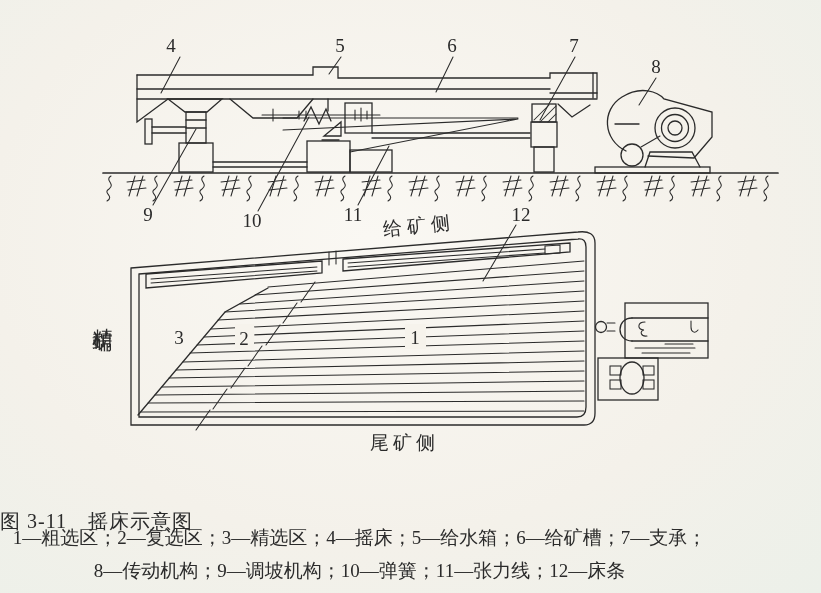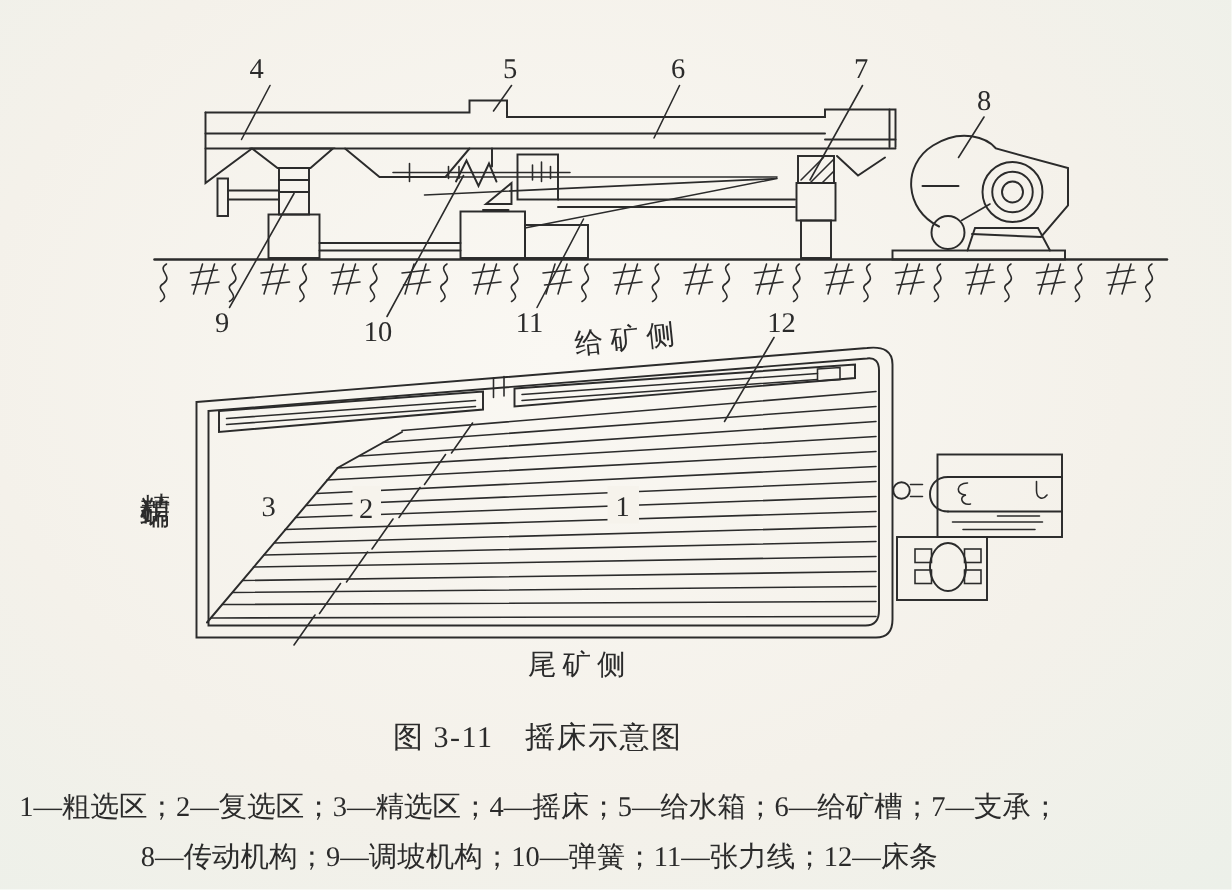--- a/index.html
+++ b/index.html
@@ -4,27 +4,27 @@
 <style>
   html,body{margin:0;padding:0;}
   #page{
     position:relative;width:821px;height:593px;overflow:hidden;
     background:radial-gradient(ellipse at 45% 40%, #faf8f3 0%, #f4f1ea 60%, #ecf0e9 100%);
     font-family:"Liberation Serif","DejaVu Serif",serif;color:#2b2b2b;
   }
   #fig-svg{position:absolute;left:0;top:0;}
   .cjk{position:absolute;color:#2b2b2b;}
   .feed-side{left:383px;top:213px;font-size:19px;letter-spacing:5px;transform:rotate(-6deg);}
-  .tailings-side{left:352px;top:430px;font-size:19px;letter-spacing:4px;}
+  .tailings-side{left:370px;top:430px;font-size:19px;letter-spacing:4px;}
   .concentrate-end{
     left:92px;top:312px;font-size:20px;letter-spacing:2px;
     writing-mode:vertical-lr;text-orientation:upright;line-height:22px;
   }
   .caption{
-    position:absolute;left:0;top:478px;width:717px;text-align:center;
+    position:absolute;left:0;top:508px;width:717px;text-align:left;
     font-size:20px;letter-spacing:1px;
   }
   .legend-line{
     position:absolute;left:0;width:719px;text-align:center;
     font-size:19px;
   }
   .legend-1{top:525px;}
   .legend-2{top:558px;}
   svg text{font-family:"Liberation Serif","DejaVu Serif",serif;fill:#2b2b2b;}
   svg .ln{stroke:#2b2b2b;stroke-width:1.3;fill:none;stroke-linecap:round;}

